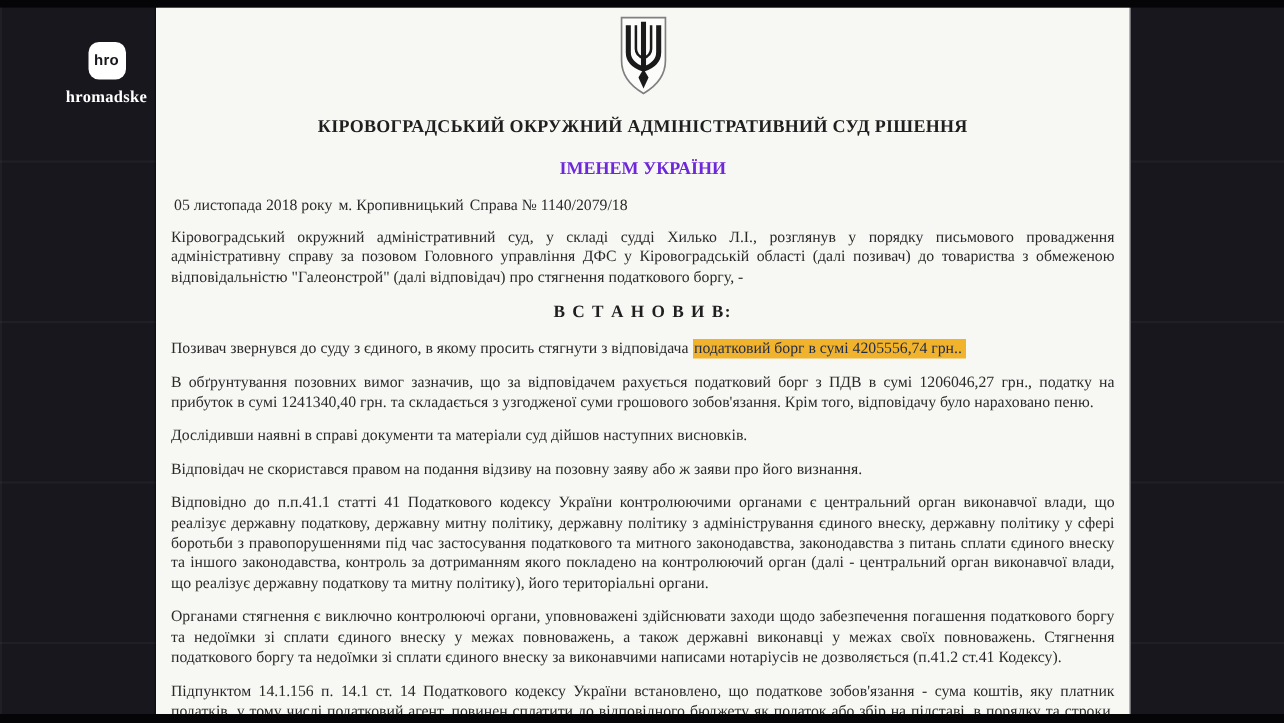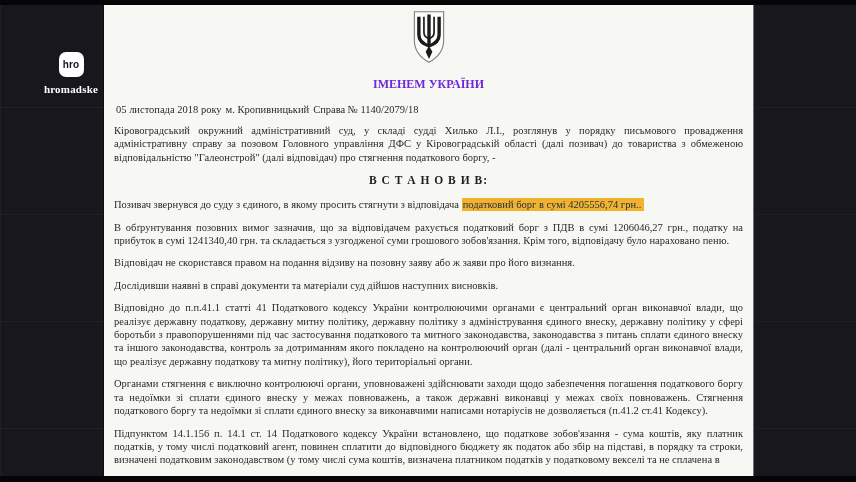--- a/index.html
+++ b/index.html
@@ -10,21 +10,21 @@
       linear-gradient(rgba(255,255,255,0.035) 1px, transparent 1px),
       linear-gradient(90deg, rgba(255,255,255,0.035) 1px, transparent 1px);
     background-size:107px 107px;
     font-family:"Liberation Serif","DejaVu Serif",serif;
   }
   .bar{position:absolute;left:0;width:100%;background:#050507;z-index:5;}
   .bar.top{top:0;height:5px;}
   .bar.bottom{bottom:0;height:6px;}
 
   
-  .brand{position:absolute;left:36px;top:52px;width:70px;display:flex;flex-direction:column;align-items:center;z-index:4;}
+  .brand{position:absolute;left:36px;top:28px;width:70px;display:flex;flex-direction:column;align-items:center;z-index:4;}
   .logo-box{
     width:25px;height:25px;background:#ffffff;border-radius:7px;
     display:flex;align-items:center;justify-content:center;
   }
   .logo-box span{
     font-family:"Liberation Sans","DejaVu Sans",sans-serif;
     font-weight:bold;font-size:10px;color:#17171d;letter-spacing:0.2px;
   }
   .wordmark{
     margin-top:6px;color:#ffffff;font-family:Liberation Serif, serif;
@@ -74,30 +74,31 @@
       <g stroke="#1a1a1a" stroke-width="6" fill="none">
         <path d="M14 12 v32 q0 14 18 20 q18 -6 18 -20 v-32"></path>
         <path d="M32 8 v56"></path>
       </g>
       <g stroke="#1a1a1a" stroke-width="3" fill="none">
         <path d="M23 12 v28 q0 8 9 11 q9 -3 9 -11 v-28"></path>
       </g>
       <path d="M32 64 l6 10 -6 13 -6 -13 z" fill="#1a1a1a"></path>
     </svg>
 
+    <h1>КІРОВОГРАДСЬКИЙ ОКРУЖНИЙ АДМІНІСТРАТИВНИЙ СУД РІШЕННЯ</h1>
     <h2>ІМЕНЕМ УКРАЇНИ</h2>
 
     <p class="dateline"><span>05 листопада 2018 року</span><span>м. Кропивницький</span><span>Справа № 1140/2079/18</span></p>
 
     <p class="body">Кіровоградський окружний адміністративний суд, у складі судді Хилько Л.І., розглянув у порядку письмового провадження адміністративну справу за позовом Головного управління ДФС у Кіровоградській області (далі позивач) до товариства з обмеженою відповідальністю "Галеонстрой" (далі відповідач) про стягнення податкового боргу, -</p>
 
     <h3>В С Т А Н О В И В:</h3>
 
     <p class="body"><span>Позивач звернувся до суду з єдиного, в якому просить стягнути з відповідача </span><mark class="debt">податковий борг в сумі 4205556,74 грн..</mark></p>
 
     <p class="body">В обґрунтування позовних вимог зазначив, що за відповідачем рахується податковий борг з ПДВ в сумі 1206046,27 грн., податку на прибуток в сумі 1241340,40 грн. та складається з узгодженої суми грошового зобов'язання. Крім того, відповідачу було нараховано пеню.</p>
+    <p class="body">Дослідивши наявні в справі документи та матеріали суд дійшов наступних висновків.</p>
     <p class="body">Відповідач не скористався правом на подання відзиву на позовну заяву або ж заяви про його визнання.</p>
-    <p class="body">Дослідивши наявні в справі документи та матеріали суд дійшов наступних висновків.</p>
     <p class="body">Відповідно до п.п.41.1 статті 41 Податкового кодексу України контролюючими органами є центральний орган виконавчої влади, що реалізує державну податкову, державну митну політику, державну політику з адміністрування єдиного внеску, державну політику у сфері боротьби з правопорушеннями під час застосування податкового та митного законодавства, законодавства з питань сплати єдиного внеску та іншого законодавства, контроль за дотриманням якого покладено на контролюючий орган (далі - центральний орган виконавчої влади, що реалізує державну податкову та митну політику), його територіальні органи.</p>
     <p class="body">Органами стягнення є виключно контролюючі органи, уповноважені здійснювати заходи щодо забезпечення погашення податкового боргу та недоїмки зі сплати єдиного внеску у межах повноважень, а також державні виконавці у межах своїх повноважень. Стягнення податкового боргу та недоїмки зі сплати єдиного внеску за виконавчими написами нотаріусів не дозволяється (п.41.2 ст.41 Кодексу).</p>
     <p class="body">Підпунктом 14.1.156 п. 14.1 ст. 14 Податкового кодексу України встановлено, що податкове зобов'язання - сума коштів, яку платник податків, у тому числі податковий агент, повинен сплатити до відповідного бюджету як податок або збір на підставі, в порядку та строки, визначені податковим законодавством (у тому числі сума коштів, визначена платником податків у податковому векселі та не сплачена в</p>
   </main>
 </div>
 
 </body></html>

